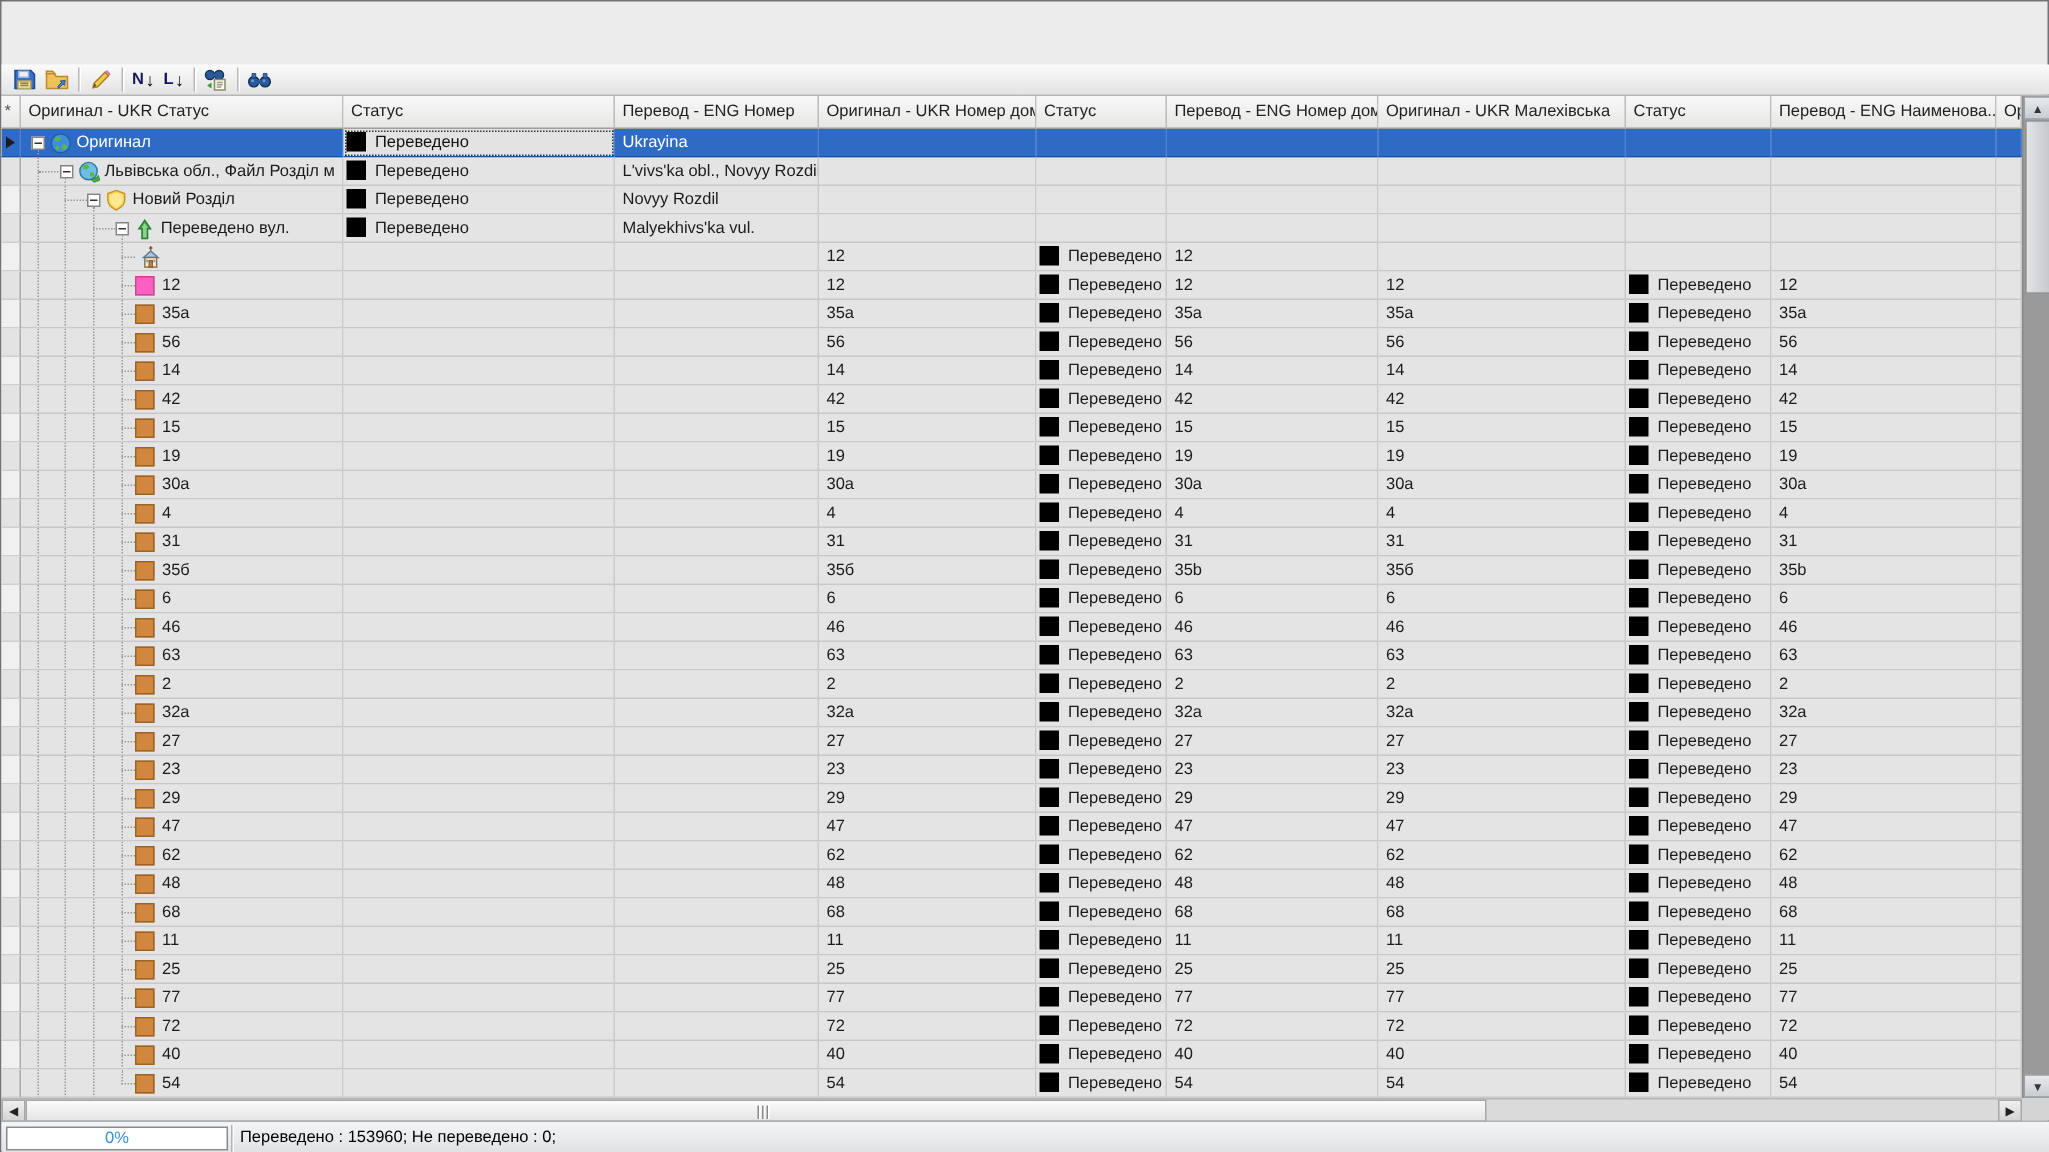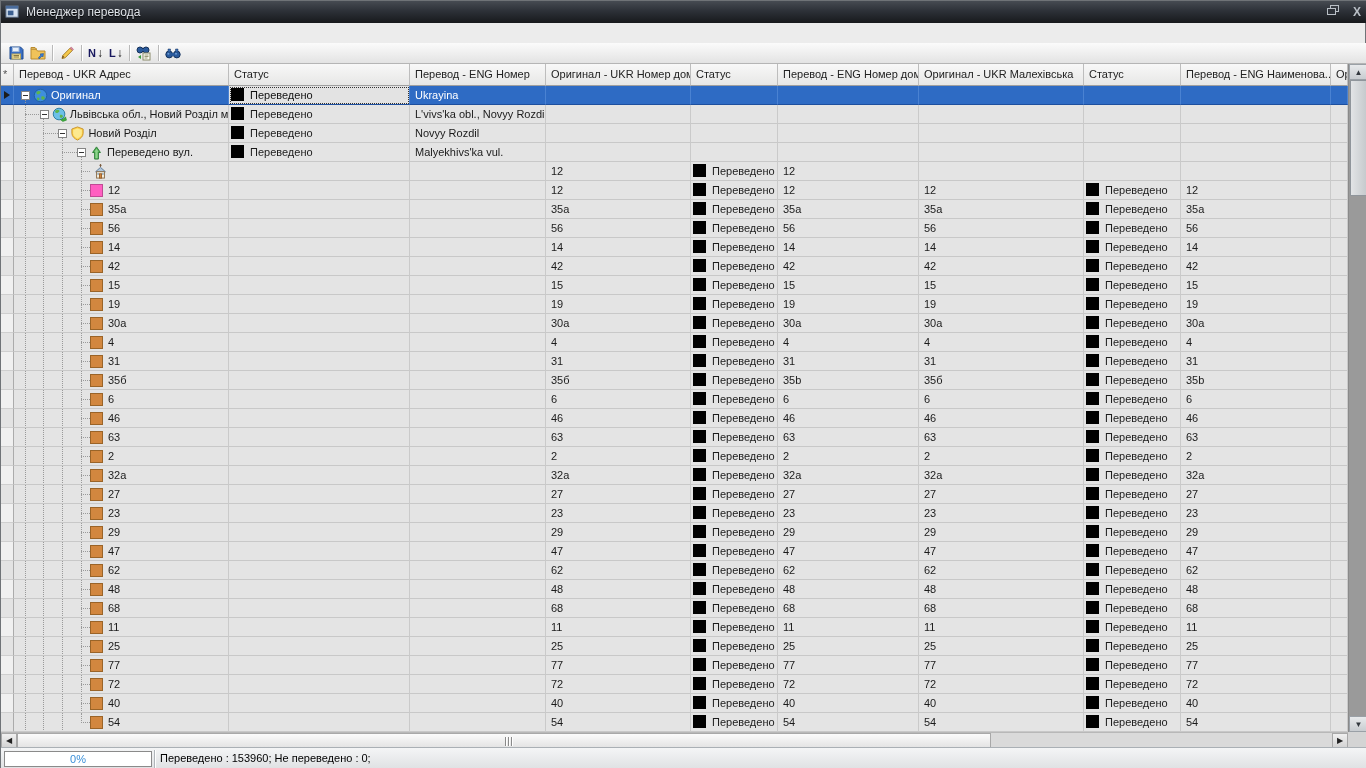--- a/index.html
+++ b/index.html
@@ -88,34 +88,20 @@
   .progress { position:absolute; left:3px; top:3px; width:148px; height:16px; background:#fff;
     border:1px solid #8a8a8a; text-align:center; line-height:15px; color:var(--progress-text); }
   .sb-sep { position:absolute; left:153px; top:2px; width:1px; height:18px; background:#b0b5ba; box-shadow:1px 0 0 #fff; }
   .sb-msg { position:absolute; left:159px; top:4px; color:#000; }
 </style>
 </head>
 <body>
 
 <div class="window">
 
-  <div class="titlebar">
-    <span class="app-icon">
-      <svg viewBox="0 0 16 16">
-          <rect x="1" y="1" width="13" height="12" fill="#d7e3f2" stroke="#5a6c84"></rect>
-          <rect x="1" y="1" width="13" height="3" fill="#4a6c9c"></rect>
-          <rect x="3" y="6" width="6" height="5" fill="#3b5f90"></rect>
-        </svg>
-    </span>
-    <span class="title">Менеджер перевода</span>
-    <span class="winbtns">
-      <span class="winbtn"><span class="restore-glyph"><span class="b b1"></span><span class="b b2"></span></span></span>
-      <span class="winbtn">X</span>
-    </span>
-  </div>
 
 
   <div class="toolbar">
     <span class="tbtn">
         <svg viewBox="0 0 16 16">
           <path d="M2 2h10.5L15 4.5V14H2z" fill="#3a6fc4" stroke="#1d4a8f"></path>
           <rect x="4.5" y="2.5" width="6.5" height="4" fill="#e8f0fa" stroke="#9db6d8"></rect>
           <rect x="4" y="9" width="8.5" height="5" fill="#f2e3a0" stroke="#b9a75f"></rect>
           <line x1="5.5" y1="10.5" x2="11" y2="10.5" stroke="#8a7a40"></line>
           <line x1="5.5" y1="12" x2="11" y2="12" stroke="#8a7a40"></line>
@@ -167,21 +153,21 @@
           <path d="M3 4h2.5v3H3z M10.5 4H13v3h-2.5z" fill="#3a6fb4" stroke="#16335c" stroke-width="0.5"></path>
           <circle cx="3.4" cy="8.8" r="1" fill="#6a9ad4"></circle>
           <circle cx="11" cy="8.8" r="1" fill="#6a9ad4"></circle>
         </svg>
       </span>
   </div>
 
   <div class="grid">
     <div id="grid-header">
         <div class="hcell" style="left: 0px; width: 13px; color: rgb(85, 85, 85); padding-left: 2px;">*</div>
-        <div class="hcell" style="left: 13px; width: 215px;">Перевод - UKR Адрес</div>
+        <div class="hcell" style="left: 13px; width: 215px;">Оригинал - UKR Статус</div>
         <div class="hcell" style="left: 228px; width: 181px;">Статус</div>
         <div class="hcell" style="left: 409px; width: 136px;">Перевод - ENG Номер</div>
         <div class="hcell" style="left: 545px; width: 145px;">Оригинал - UKR Номер дома</div>
         <div class="hcell" style="left: 690px; width: 87px;">Статус</div>
         <div class="hcell" style="left: 777px; width: 141px;">Перевод - ENG Номер дома</div>
         <div class="hcell" style="left: 918px; width: 165px;">Оригинал - UKR Малехівська</div>
         <div class="hcell" style="left: 1083px; width: 97px;">Статус</div>
         <div class="hcell" style="left: 1180px; width: 150px;">Перевод - ENG Наименова...</div>
         <div class="hcell" style="left: 1330px; width: 17px;">Ор</div>
       </div>
@@ -226,21 +212,21 @@
             <div class="hln" style="left: 11px; width: 14px; top: 9px;"></div>
             <div class="ebox" style="left: 25.7px;">
               <div class="mn"></div>
             </div>
             <div class="ticon" style="left: 37.7px;"><svg viewBox="0 0 16 16">
                 <circle cx="7.5" cy="7.5" r="6.2" fill="#6cc0e8" stroke="#2a7aa0"></circle>
                 <path d="M4 3.5c1.5-1 3-.8 3.8.2.5 1-.6 2-1.6 2.4S3.8 6.5 3.5 5.5 3.5 4 4 3.5z" fill="#5cb54a"></path>
                 <path d="M8.5 8.5c1.3-.4 2.6 0 3 .9s-.4 2.2-1.7 2.2-1.8-1-1.3-3.1z" fill="#5cb54a"></path>
                 <path d="M9 13.5c2.5-.3 4.5-1.5 5.5-3l1 3.5-4 1.5z" fill="#3fae3f" stroke="#1f7a1f" stroke-width="0.5"></path>
               </svg></div>
-            <div class="ctext" style="left: 55.7px;">Львівська обл., Новий Розділ м</div>
+            <div class="ctext" style="left: 55.7px;">Львівська обл., Файл Розділ м</div>
           </div>
           <div class="cell" style="left: 228px; width: 181px;">
             <div class="blackbox"></div>
             <div class="stxt">Переведено</div>
           </div>
           <div class="cell" style="left: 409px; width: 136px;">
             <div class="ctext" style="left: 5px;">L'vivs'ka obl., Novyy Rozdil</div>
           </div>
           <div class="cell" style="left: 545px; width: 145px;"></div>
           <div class="cell" style="left: 690px; width: 87px;"></div>

